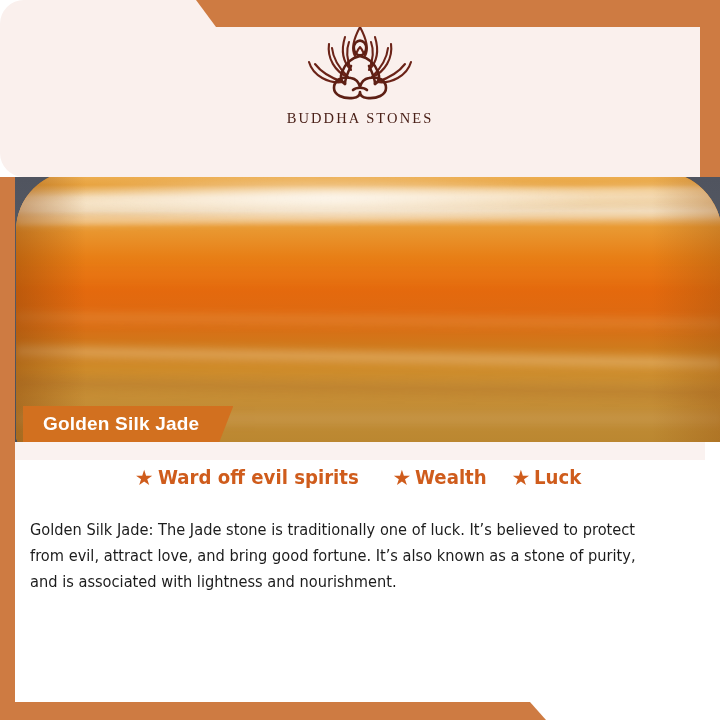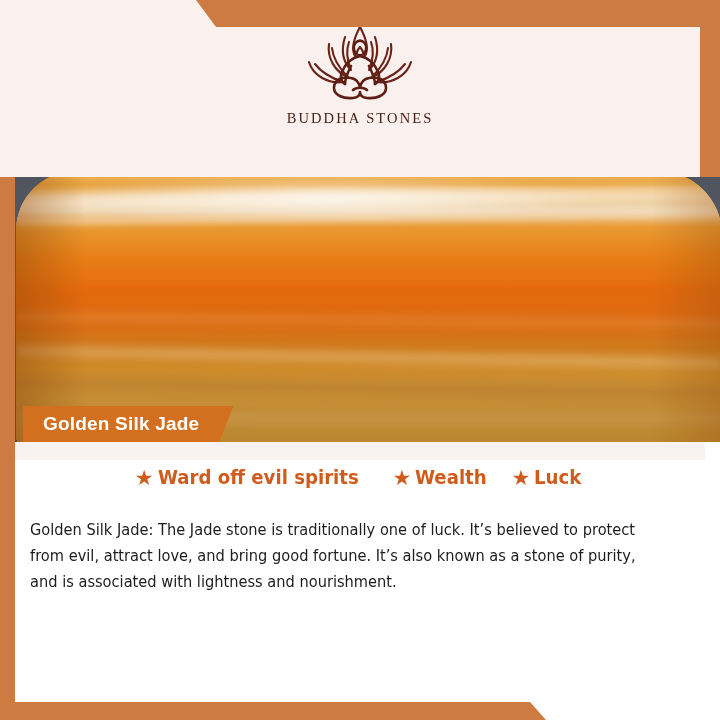--- a/index.html
+++ b/index.html
@@ -61,20 +61,21 @@
 
   
   .header {
     position: absolute;
     top: 0;
     left: 0;
     width: 720px;
     height: 177px;
     background: #faf0ed;
     z-index: 2;
+    border-radius: 24px;
   }
 
   .logo-wrap {
     position: absolute;
     top: 22px;
     left: 0;
     width: 720px;
     text-align: center;
   }
   .logo-mark {

